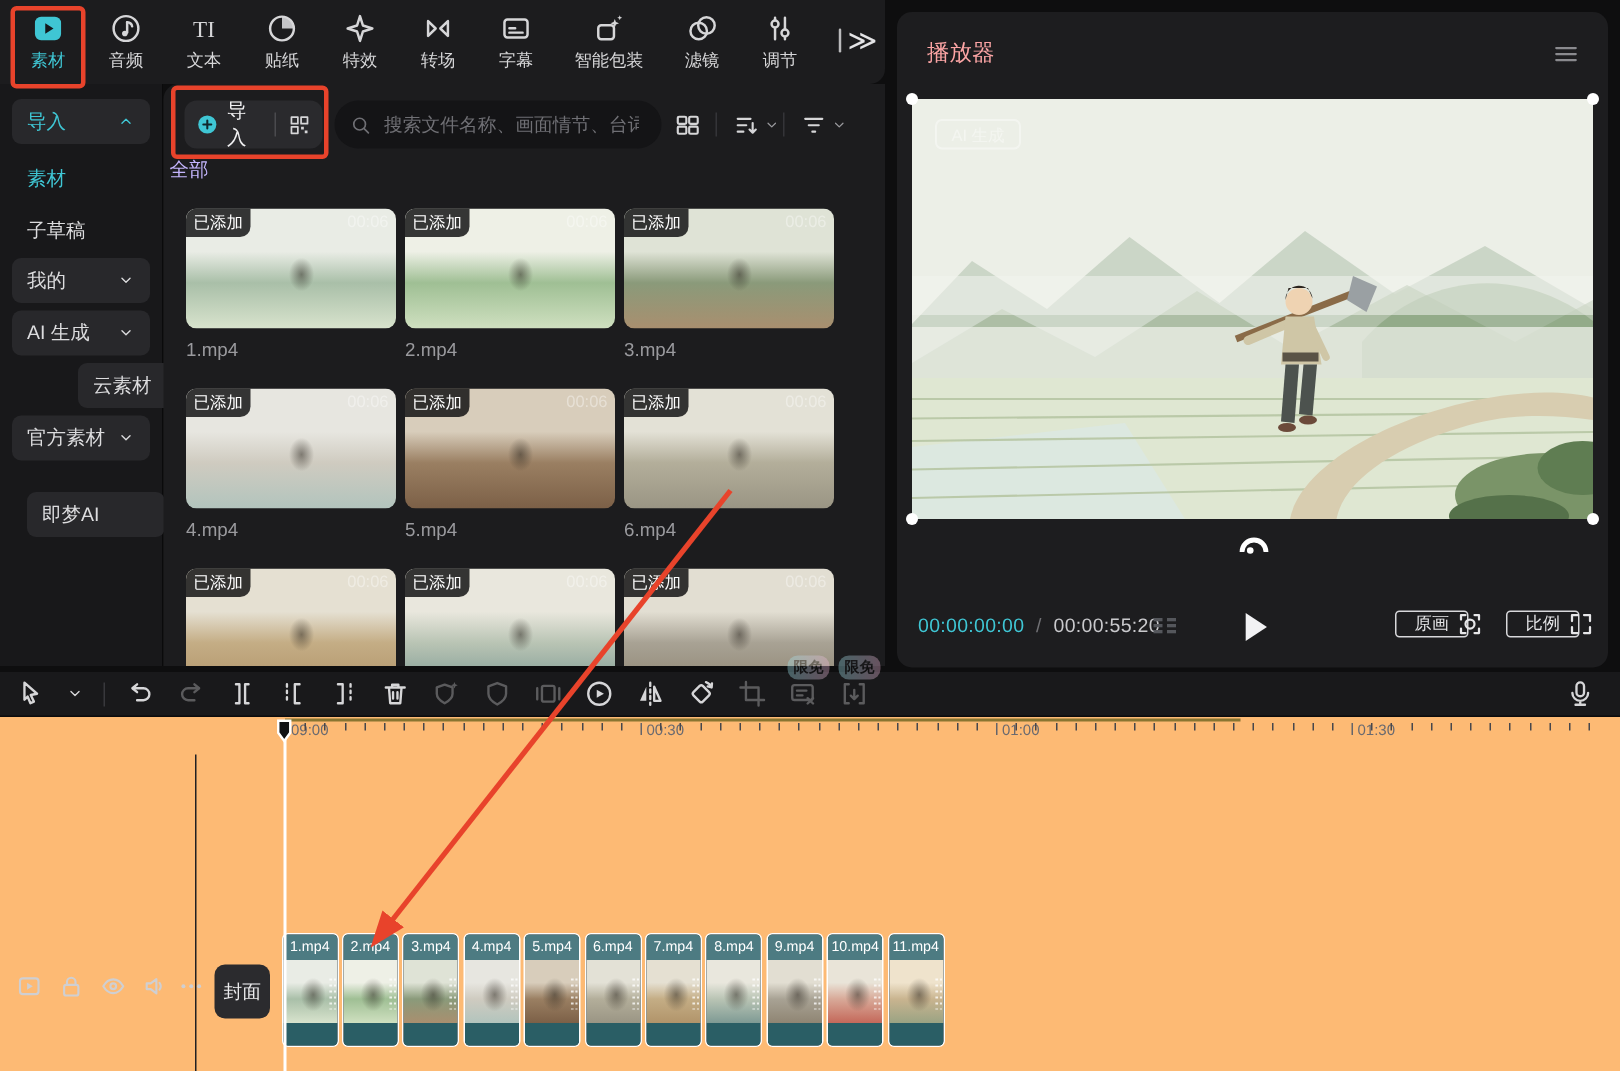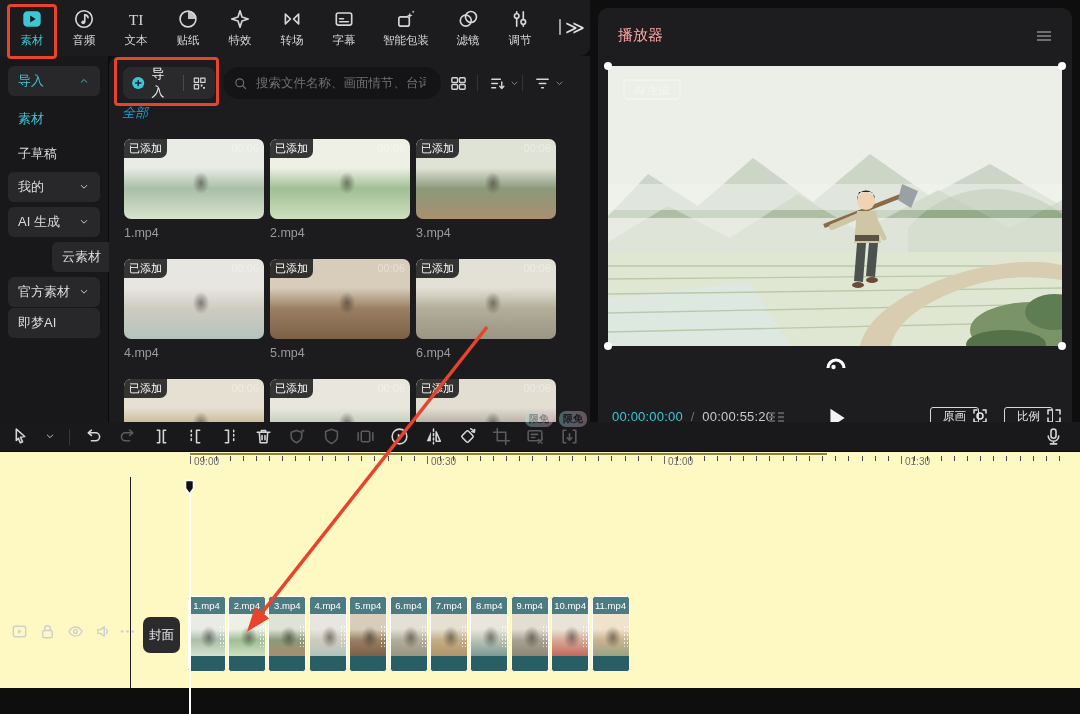--- a/index.html
+++ b/index.html
@@ -50,21 +50,21 @@
   #search-input{background:transparent;border:none;outline:none;color:#e5e5e5;font-size:12.5px;width:170px;
     font-family:"Liberation Sans","DejaVu Sans",sans-serif;}
   #search-input::placeholder{color:#6f6f74;}
   .mt-right{position:absolute;top:3px;height:28px;display:flex;align-items:center;cursor:pointer;color:#cfcfd2;}
   .mt-right .ic{width:19px;height:19px;}
   .mt-right .caret{width:11px;height:11px;margin-left:2px;color:#9a9a9e;}
   #view-toggle{left:340px;}
   #sort-button{left:379px;}
   #filter-button{left:424px;}
   .mt-sep{position:absolute;top:9px;width:1px;height:16px;background:#343438;}
-  #section-label{position:absolute;left:13px;top:48px;font-size:13px;color:#0ea5e9;font-style:italic;}
+  #section-label{position:absolute;left:4px;top:48px;font-size:13px;color:#c4b5fd;}
 
   .thumb{position:absolute;width:140px;cursor:pointer;margin-top:16px;}
   .thumb-art{width:140px;height:80px;border-radius:7px;position:relative;overflow:hidden;background:#333;}
   .thumb-badge{position:absolute;left:0px;top:0px;background:rgba(12,12,14,.82);color:#fff;font-size:11px;
     padding:2px 5px;border-radius:7px 0 7px 0;}
   .thumb-dur{position:absolute;right:5px;top:3px;color:rgba(255,255,255,.38);font-size:11px;}
   .thumb-name{margin-top:7px;font-size:12.5px;color:#9a9a9e;}
 
   
   #player-panel{position:absolute;left:598px;top:8px;width:474px;height:437px;background:#1d1d1f;border-radius:10px;overflow:hidden;}
@@ -81,21 +81,21 @@
   #frames-icon{position:absolute;left:168px;top:5px;width:22px;height:20px;color:#55575c;}
   #play-button{position:absolute;left:228px;top:3px;width:22px;height:24px;cursor:pointer;color:#f2f2f4;}
   .mini-btn{position:absolute;top:4px;font-size:11.5px;color:#e6e6e8;border:1px solid #d8d8db;border-radius:3px;
     padding:1px 12px;cursor:pointer;line-height:14px;}
   #btn-original{left:332px;}
   #btn-ratio{left:406px;}
   #btn-zoomfit{position:absolute;left:372px;top:3px;width:20px;height:20px;color:#e6e6e8;cursor:pointer;}
   #btn-full{position:absolute;left:446px;top:3px;width:20px;height:20px;color:#e6e6e8;cursor:pointer;}
 
   
-  #timeline{position:absolute;left:0;top:422px;width:1080px;height:266px;background:#fef9c3;}
+  #timeline{position:absolute;left:0;top:448px;width:1080px;height:266px;background:#fdba74;}
   #tl-toolbar{position:absolute;left:0;top:0;width:100%;height:30px;background:#19191b;display:flex;align-items:center;
     padding:0 10px;box-sizing:border-box;gap:13px;overflow:visible;border-bottom:1px solid #0b0b0c;}
   .tool{position:relative;width:21px;height:21px;cursor:pointer;flex:none;}
   .tool.narrow{width:12px;}
   .tool.dim{opacity:.35;}
   .tool-sep{width:1px;height:16px;background:#38383c;flex:none;}
   .free-badge{position:absolute;top:-15px;left:0px;background:linear-gradient(90deg,#9fe9f0,#f4b9da);
     color:#151517;font-size:10px;font-weight:bold;padding:1px 4px;border-radius:7px;white-space:nowrap;z-index:6;}
   #mic-tool{margin-left:auto;margin-right:6px;}
 
@@ -279,21 +279,21 @@
         </span>
       </div>
       <div class="side-item pill" style="top: 221px;">
         <span>官方素材</span>
         <span class="ic caret">
           <svg viewBox="0 0 20 20" fill="none" stroke="currentColor" stroke-width="1.5" stroke-linecap="round" stroke-linejoin="round">
             <path d="M5.5 7.5 L10 12 L14.5 7.5"></path>
           </svg>
         </span>
       </div>
-      <div class="side-item pill" style="top: 252px;">
+      <div class="side-item pill" style="top: 272px; margin-left: 10px;">
         <span>即梦AI</span>
       </div>
     </div>
 
   <div id="media-panel">
     <div id="media-toolbar">
       <div id="import-pill">
         <span class="ic plus">
             <svg viewBox="0 0 20 20" fill="none" stroke="currentColor" stroke-width="1.5" stroke-linecap="round" stroke-linejoin="round">
               <circle cx="10" cy="10" r="8.4" fill="#3fc6d4" stroke="none"></circle>

